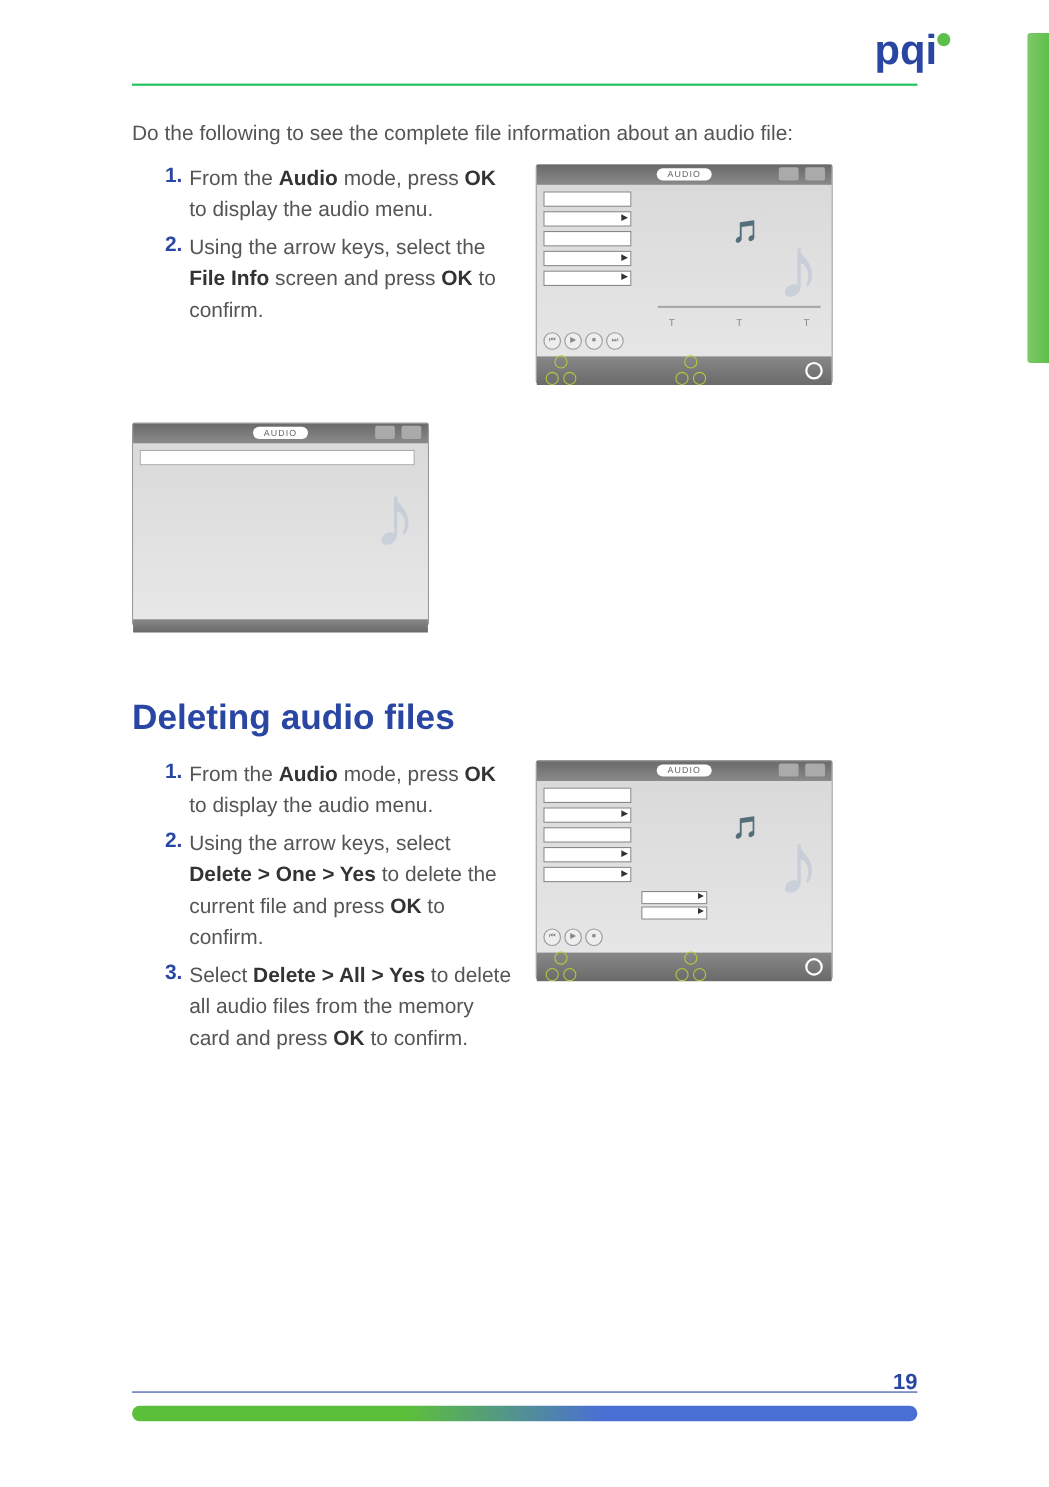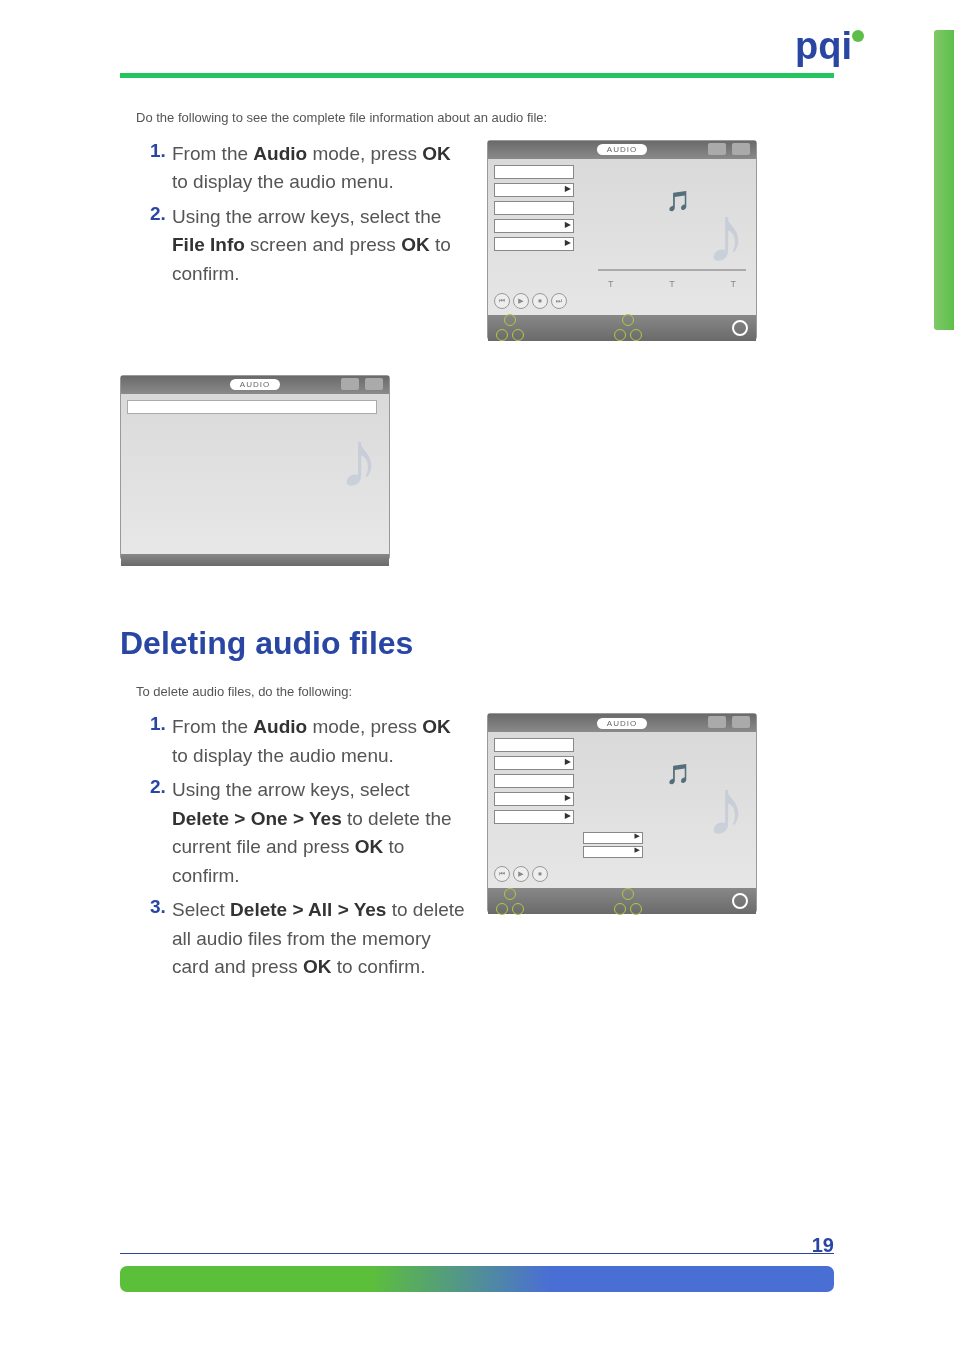--- a/index.html
+++ b/index.html
@@ -15,21 +15,21 @@
       background: #fff;
     }
     .page {
       width: 100%;
       height: 100%;
       position: relative;
     }
     .header {
       position: relative;
       height: 78px;
-      border-bottom: 5px solid #22c55e;
+      border-bottom: 2px solid #22c55e;
       margin: 0 120px;
     }
     .logo {
       position: absolute;
       right: -30px;
       top: 25px;
       font-size: 38px;
       font-weight: bold;
       color: #2946a3;
       font-family: Arial, sans-serif;
@@ -58,24 +58,23 @@
     }
     .section-heading {
       color: #2946a3;
       font-family: Arial, sans-serif;
       font-size: 32px;
       font-weight: bold;
       margin-bottom: 20px;
     }
     .intro-text {
       color: #555;
-      font-size: 13px;
+      font-size: 19px;
       line-height: 1.5;
       margin-bottom: 12px;
-      margin-left: 16px;
     }
     .step-list {
       padding-left: 30px;
     }
     .step-row {
       display: flex;
       align-items: flex-start;
       margin-bottom: 6px;
     }
     .step-num {
@@ -297,21 +296,21 @@
       left: 0;
       right: 0;
       padding: 0 120px;
     }
     .footer-line {
       height: 1px;
       background: #2946a3;
       margin-bottom: 12px;
     }
     .footer-bar {
-      height: 26px;
+      height: 14px;
       background: linear-gradient(to right, #5cbf3a 0%, #5cbf3a 35%, #4a6fd4 60%, #4a6fd4 100%);
       border-radius: 7px;
       position: relative;
     }
     .page-number {
       position: absolute;
       right: 0;
       top: -32px;
       color: #2946a3;
       font-weight: bold;
@@ -421,21 +420,20 @@
             <div class="info-line"></div>
             <div class="music-note-bg" style="top:20px;">♪</div>
           </div>
           <div style="height:12px;background:linear-gradient(to bottom,#888,#6a6a6a);"></div>
         </div>
       </div>
     </div>
 
     <div class="second-section">
       <h2 class="section-heading">Deleting audio files</h2>
-      <p class="intro-text">To delete audio files, do the following:</p>
 
       <div class="two-col">
         <div class="left-col">
           <div class="step-list">
             <div class="step-row">
               <span class="step-num">1.</span>
               <span class="step-text">
                 <span>From the </span><b>Audio</b><span> mode, press </span><b>OK</b><span> to display the audio menu.</span>
               </span>
             </div>

